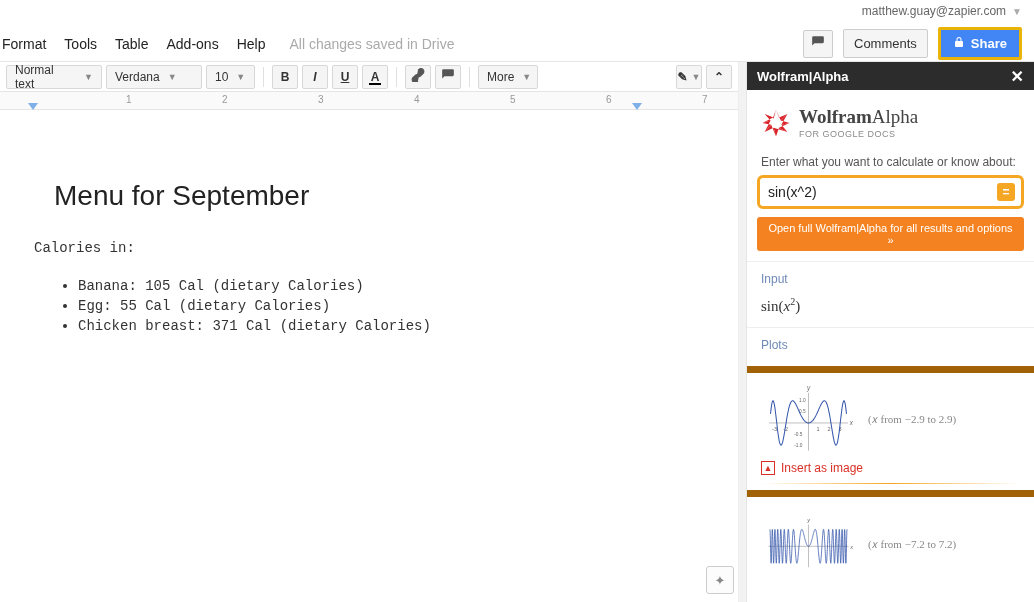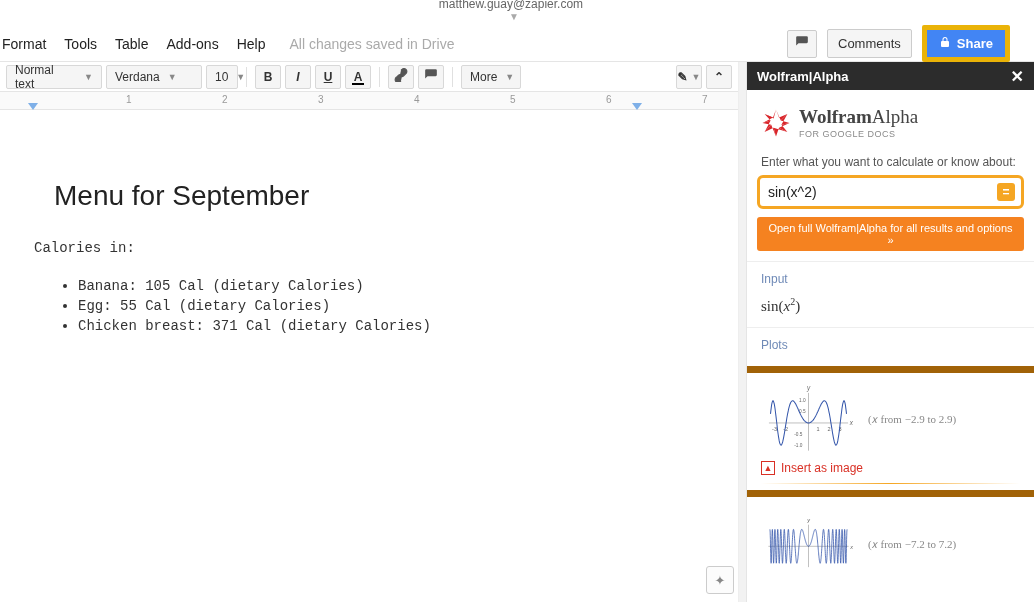--- a/index.html
+++ b/index.html
@@ -1,40 +1,40 @@
 <!DOCTYPE html>
 <html><head>
 <meta charset="utf-8">
 <style>
   * { box-sizing: border-box; margin: 0; padding: 0; }
   body { font-family: Arial, sans-serif; font-size: 13px; color: #222; background: #fff; width: 1034px; height: 602px; overflow: hidden; position: relative; }
 
   
-  .account-bar { position: absolute; top: 0; right: 0; width: 100%; height: 22px; display: flex; justify-content: flex-end; align-items: center; padding-right: 12px; font-size: 12px; color: #666; flex-direction: column; }
+  .account-bar { position: absolute; top: 0; right: 0; width: 100%; height: 22px; display: flex; justify-content: flex-end; align-items: center; padding-right: 12px; font-size: 12px; color: #666; }
   .account-bar .caret { margin-left: 6px; font-size: 10px; color: #aaa; }
 
   
   .menubar { position: absolute; top: 26px; left: 0; right: 0; height: 36px; display: flex; align-items: center; padding: 0 0 0 2px; border-bottom: 1px solid #e5e5e5; }
   .menubar .menus { display: flex; gap: 18px; }
   .menubar .menus span { font-size: 14px; color: #222; cursor: pointer; }
   .menubar .save-status { margin-left: 24px; font-size: 14px; color: #aaa; }
-  .menubar .right-buttons { margin-left: auto; display: flex; gap: 10px; align-items: center; padding-right: 24px; }
+  .menubar .right-buttons { margin-left: auto; display: flex; gap: 10px; align-items: center; padding-right: 12px; }
   .btn-plain { background: #f5f5f5; border: 1px solid #ccc; border-radius: 2px; padding: 6px 10px; font-size: 13px; color: #333; display: inline-flex; align-items: center; gap: 6px; cursor: pointer; }
   .btn-comment-icon { background: #f5f5f5; border: 1px solid #ccc; border-radius: 2px; width: 30px; height: 28px; display: flex; align-items: center; justify-content: center; cursor: pointer; }
-  .btn-share { background: #4285f4; border: 5px solid #eab308; border-radius: 2px; padding: 6px 12px; font-size: 13px; color: #fff; font-weight: bold; display: inline-flex; align-items: center; gap: 6px; cursor: pointer; }
+  .btn-share { background: #4285f4; border: 3px solid #eab308; border-radius: 2px; padding: 6px 12px; font-size: 13px; color: #fff; font-weight: bold; display: inline-flex; align-items: center; gap: 6px; cursor: pointer; }
 
   
   .toolbar { position: absolute; top: 62px; left: 0; right: 296px; height: 30px; display: flex; align-items: center; padding: 0 6px; gap: 4px; border-bottom: 1px solid #e5e5e5; background: #fff; }
   .tb-btn { border: 1px solid #d8d8d8; background: #f5f5f5; border-radius: 2px; height: 24px; display: inline-flex; align-items: center; padding: 0 8px; font-size: 12px; color: #333; cursor: pointer; }
   .tb-btn .caret-down { margin-left: 8px; font-size: 9px; color: #888; }
   .tb-icon { width: 26px; justify-content: center; font-weight: bold; }
   .tb-sep { width: 1px; height: 20px; background: #e0e0e0; margin: 0 4px; }
   .tb-style-select { width: 96px; }
   .tb-font-select { width: 96px; }
-  .tb-size-select { width: 32px; }
+  .tb-size-select { width: 49px; }
   .tb-more { width: 60px; }
   .tb-underline { text-decoration: underline; }
   .tb-textcolor { position: relative; }
   .tb-textcolor::after { content:""; position:absolute; left:6px; right:6px; bottom:3px; height:2px; background:#000; }
   .tb-pen { margin-left: auto; }
 
   
   .ruler { position: absolute; top: 92px; left: 0; right: 296px; height: 18px; background: #fafafa; border-bottom: 1px solid #e5e5e5; font-size: 10px; color: #999; }
   .ruler .ticks { position: relative; height: 100%; }
   .ruler .tick { position: absolute; top: 0; height: 100%; }

